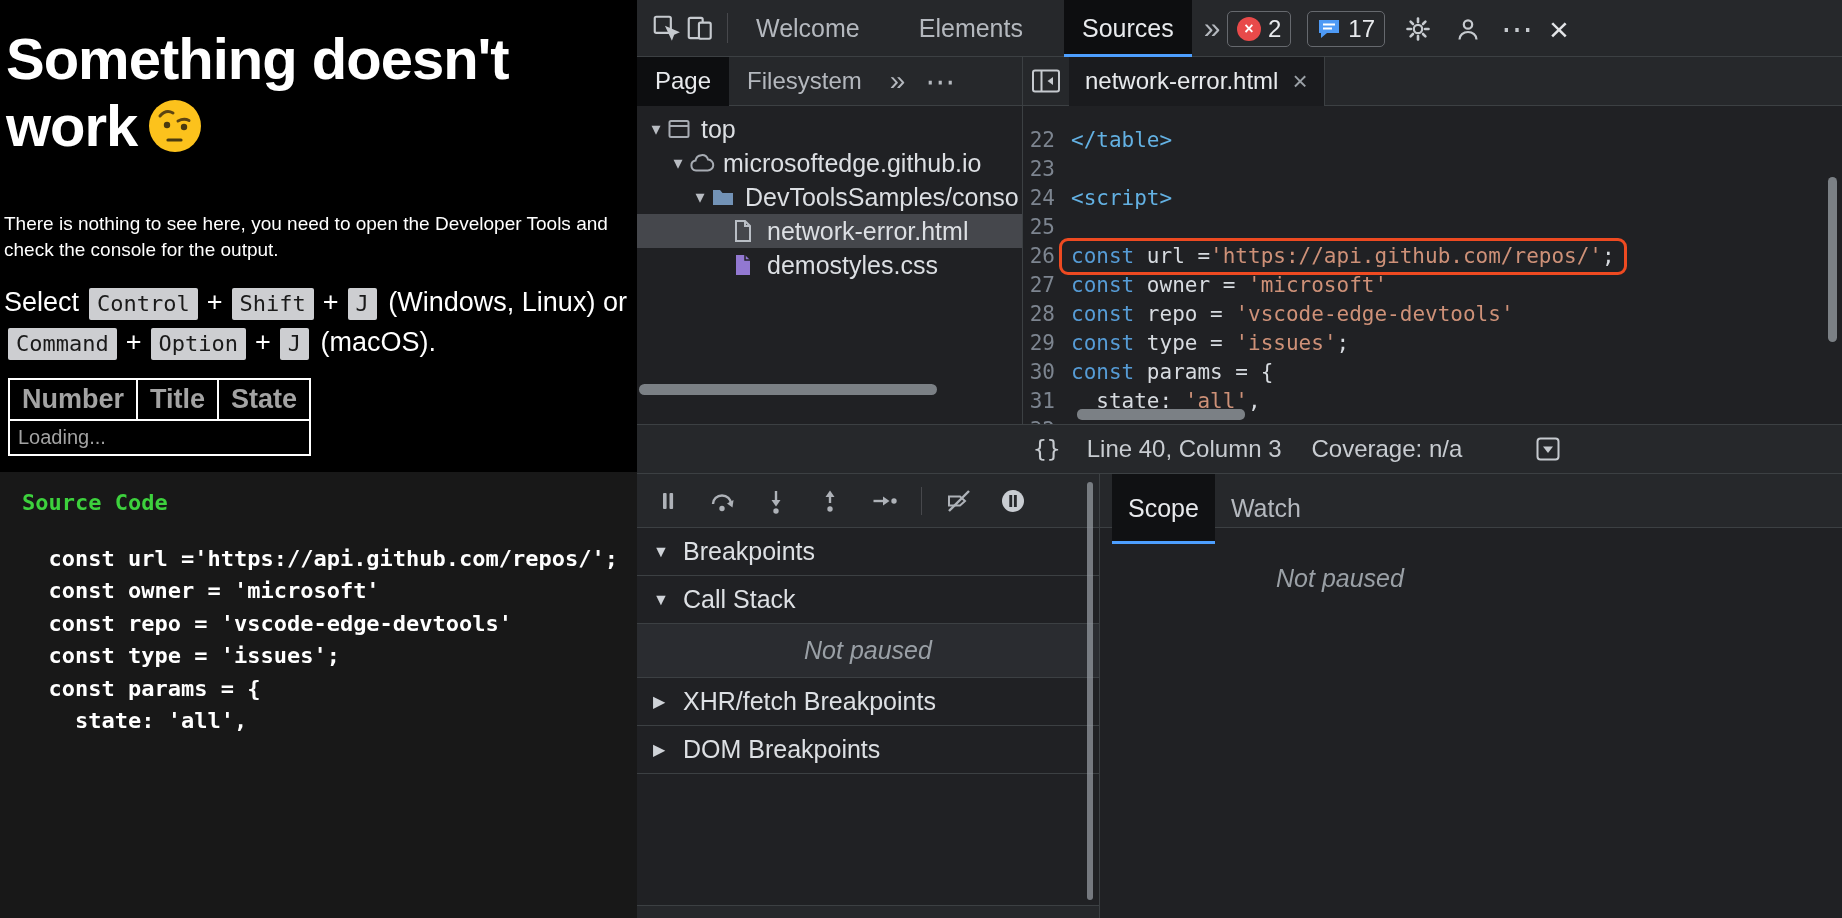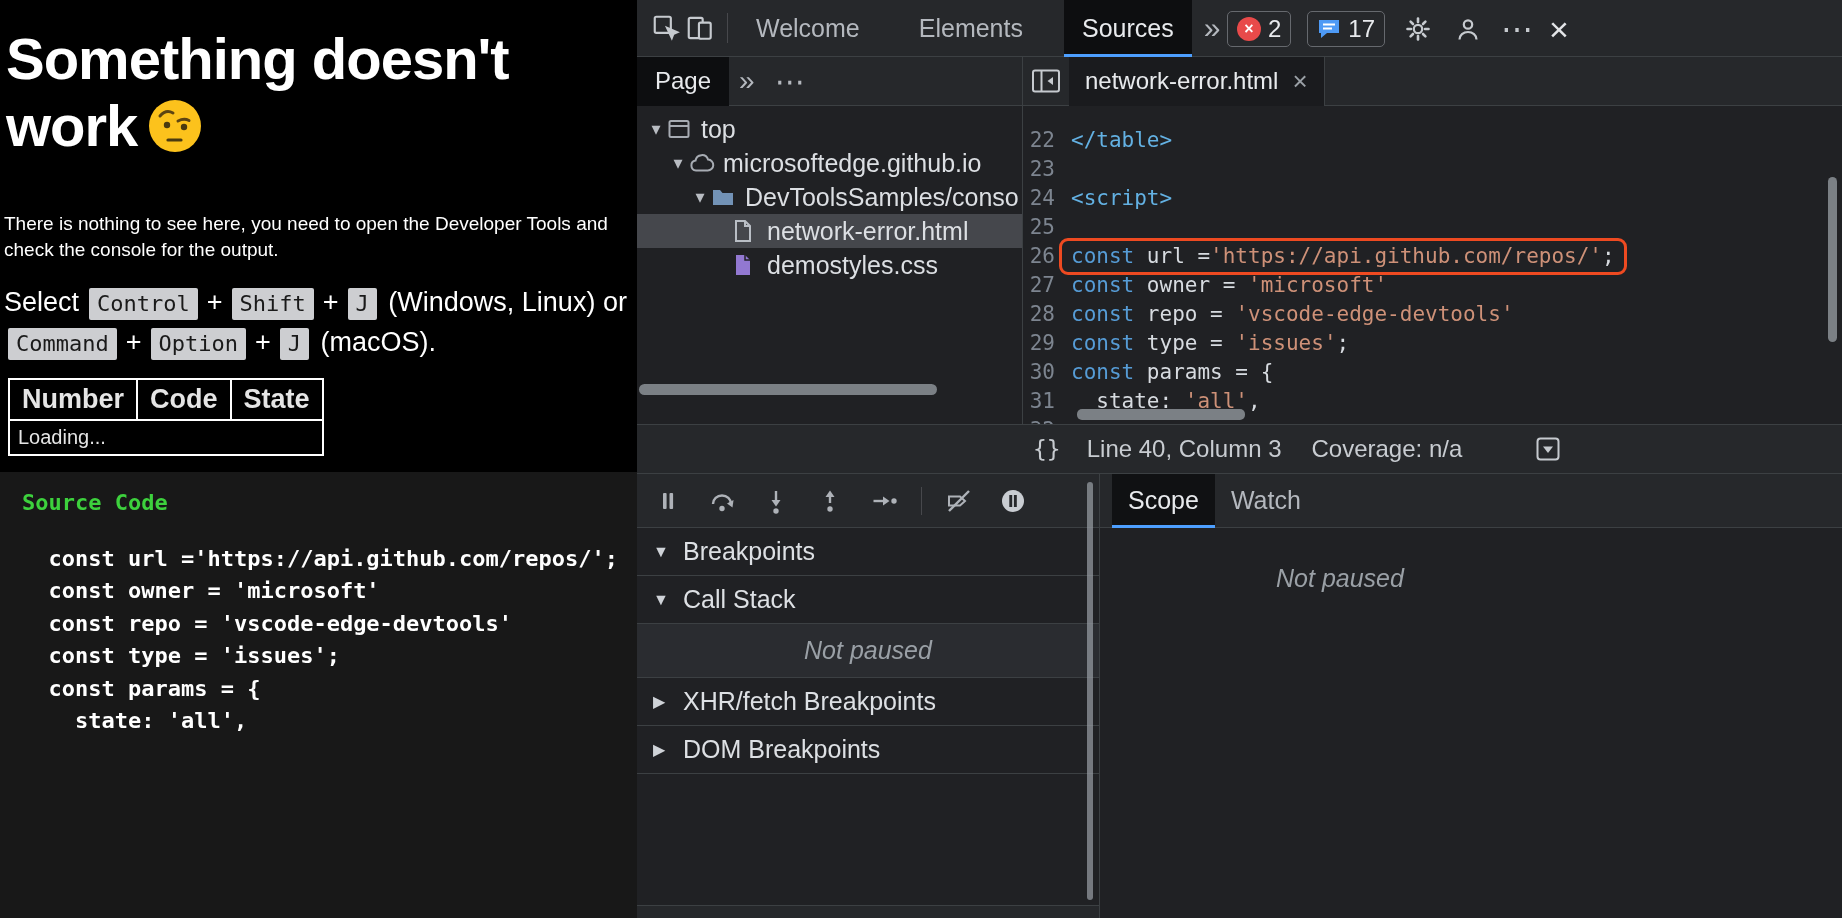--- a/index.html
+++ b/index.html
@@ -11,21 +11,21 @@
 
   
   .page{position:absolute;left:0;top:0;width:637px;height:918px;background:#000;color:#fff;overflow:hidden;}
   .page h1{margin:26px 0 0 6px;font-size:58px;line-height:1.15;font-weight:bold;letter-spacing:-1px;width:600px;}
   .emoji{display:inline-block;vertical-align:-8px;margin-left:10px;}
   .page p{margin:44px 16px 0 4px;font-size:19px;line-height:1.33;width:632px;}
   .shortcut{margin:20px 0 0 4px;font-size:27px;line-height:40px;width:630px;}
   .kbd{font-family:"DejaVu Sans Mono",monospace;font-size:22px;background:#cdced1;color:#1a1a1a;padding:3px 8px;margin:0 4px;border-radius:2px;display:inline-block;line-height:1.2;}
   .sc-plus{margin:0 5px;}
   .sc-text{margin:0 6px 0 0;}
-  .issues-table{margin:16px 0 0 8px;border-collapse:collapse;color:#e5e5e5;}
+  .issues-table{margin:16px 0 0 8px;border-collapse:collapse;color:#a3a3a3;}
   .issues-table th{font-size:27px;font-weight:bold;padding:4px 12px;border:2px solid #fff;}
   .issues-table td{font-size:20px;padding:5px 8px;border:2px solid #fff;text-align:left;}
   .source-block{margin:16px 0 0 0;background:#181818;width:615px;min-height:420px;padding:18px 0 30px 22px;}
   .source-title{color:#3dd13d;font:bold 22px "DejaVu Sans Mono",monospace;}
   .source-block pre{margin:28px 0 0 0;font:bold 22px/32.5px "DejaVu Sans Mono",monospace;color:#fff;}
 
   
   .devtools{position:absolute;left:637px;top:0;width:1205px;height:918px;background:var(--dt-bg);color:var(--dt-text);font-size:25px;}
   .devtools,.devtools *{box-sizing:border-box;}
 
@@ -88,21 +88,21 @@
   .dbg-icon{width:34px;height:34px;display:flex;align-items:center;justify-content:center;color:#aeb2b8;flex:none;}
   .dbg-sep{width:1px;height:28px;background:#47484c;flex:none;}
   .sec-head{height:48px;display:flex;align-items:center;padding-left:16px;font-size:25px;color:#dde0e4;background:var(--dt-bg);border-bottom:1px solid var(--dt-border);}
   .sec-tri{width:30px;font-size:16px;color:#cfd3d8;}
   .sec-msg{height:54px;display:flex;align-items:center;justify-content:center;font-size:25px;font-style:italic;color:var(--dt-dim);background:#2a2c30;border-bottom:1px solid var(--dt-border);}
   .bottom-strip{position:absolute;bottom:0;left:0;right:0;height:13px;background:var(--dt-bar);border-top:1px solid var(--dt-border);}
   .left-vthumb{position:absolute;right:6px;top:8px;width:6px;height:418px;background:#9aa0a6;opacity:.7;border-radius:4px;}
 
   .scope-col{flex:1;position:relative;background:var(--dt-bg);}
   .scope-tabs{height:54px;display:flex;align-items:center;padding-left:12px;border-bottom:1px solid var(--dt-border);background:var(--dt-bar);}
-  .scope-tab{height:54px;display:flex;align-items:center;padding:2px 16px;font-size:25px;color:#b4b8be;}
+  .scope-tab{height:70px;display:flex;align-items:center;padding:2px 16px;font-size:25px;color:#b4b8be;}
   .scope-tab.active{color:var(--dt-text);background:#101113;box-shadow:inset 0 -3px 0 var(--accent);}
   .scope-msg-wrap{width:480px;margin-top:36px;text-align:center;font-size:25px;font-style:italic;color:var(--dt-dim);}
 </style>
 </head>
 <body>
 
 <div class="stage">
 
   <section class="page">
     <h1><span>Something doesn't work</span><span class="emoji"><svg width="56" height="56" viewBox="0 0 56 56">
@@ -112,21 +112,21 @@
             <circle cx="20" cy="27" r="3.2" fill="#4a3a10"></circle>
             <circle cx="37" cy="29" r="3.2" fill="#4a3a10"></circle>
             <path d="M21 42 h13" stroke="#4a3a10" stroke-width="3.2" stroke-linecap="round"></path>
           </svg></span></h1>
     <p>There is nothing to see here, you need to open the Developer Tools and check the console for the output.</p>
     <div class="shortcut" id="shortcut-line"><span class="sc-text">Select</span><kbd class="kbd">Control</kbd><span class="sc-plus">+</span><kbd class="kbd">Shift</kbd><span class="sc-plus">+</span><kbd class="kbd">J</kbd><span class="sc-text"> (Windows, Linux) or</span><kbd class="kbd">Command</kbd><span class="sc-plus">+</span><kbd class="kbd">Option</kbd><span class="sc-plus">+</span><kbd class="kbd">J</kbd><span class="sc-text"> (macOS).</span></div>
     <table class="issues-table">
       <thead>
           <tr id="issues-head">
             <th>Number</th>
-            <th>Code</th>
+            <th>Title</th>
             <th>State</th>
           </tr>
         </thead>
       <tbody>
           <tr>
             <td colspan="3">Loading...</td>
           </tr>
         </tbody>
     </table>
     <div class="source-block">
@@ -200,20 +200,21 @@
         <span class="tb-dots">⋯</span>
         <span class="tb-close">×</span>
       </div>
     </div>
 
     <div class="dt-upper">
       <div class="navigator">
         <div class="nav-tabs">
           <div class="nav-tabs-host" id="nav-tabs-host">
               <div class="nav-tab active">Page</div>
+              <div class="nav-tab">Filesystem</div>
             </div>
           <span class="nav-more">»</span>
           <span class="nav-dots">⋯</span>
         </div>
         <div class="nav-tree" id="nav-tree">
             <div class="tree-row" style="padding-left: 8px;">
               <span class="tree-arrow">▾</span>
               <span class="tree-icon">
                 <svg width="24" height="22" viewBox="0 0 24 22">
                   <rect x="2.5" y="3" width="19" height="16" rx="1.5" fill="none" stroke="#a7acb3" stroke-width="2"></rect>

